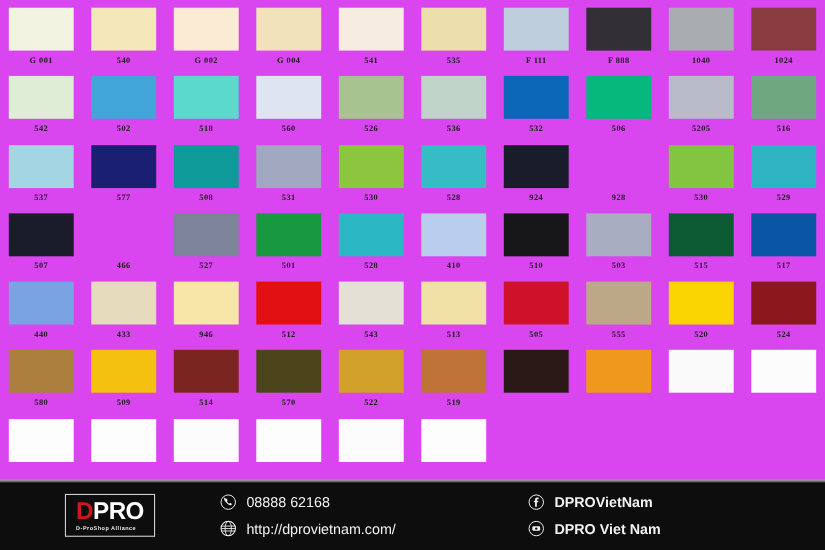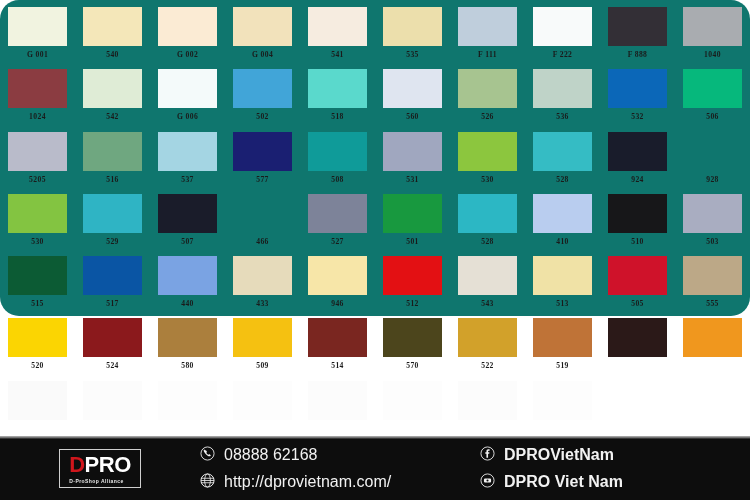--- a/index.html
+++ b/index.html
@@ -8,26 +8,25 @@
     width:750px;height:500px;
     background:#ffffff;
     font-family:"Liberation Serif", serif;
     overflow:hidden;
   }
   #page{position:relative;width:750px;height:500px;background:#fff;}
 
   
   .grid{
     position:absolute;left:0;top:0;
-    width:750px;height:316px;
-    background:#0f766e;
+    width:750px;height:436px;
+    background:#d946ef;
     display:grid;
     grid-template-columns:repeat(10,75px);
     grid-template-rows:repeat(7,62.3px);
-    border-radius:19px;
   }
   .cell{
     position:relative;
     display:flex;
     flex-direction:column;
     align-items:center;
     justify-content:flex-start;
     padding-top:7px;
     box-sizing:border-box;
   }
@@ -93,24 +92,24 @@
   }
   .contact-col{
     display:flex;flex-direction:column;
     justify-content:center;
     gap:9px;
     height:100%;
   }
   .col-a{width:280px;}
   .col-b{width:250px;font-weight:bold;}
   .c-row{
-    display:flex;align-items:flex-start;gap:9px;
+    display:flex;align-items:center;gap:9px;
     color:#f2f2f2;
     font-family:"Liberation Sans", sans-serif;
-    font-size:16px;
+    font-size:13px;
     white-space:nowrap;
   }
   .c-icon{
     width:15px;height:15px;flex:0 0 15px;
     display:block;
   }
 </style>
 </head>
 <body>
 
@@ -139,42 +138,34 @@
       </div>
       <div class="cell">
         <span class="chip" style="background: rgb(236, 223, 172);"></span>
         <span class="caption">535</span>
       </div>
       <div class="cell">
         <span class="chip" style="background: rgb(191, 206, 220);"></span>
         <span class="caption">F 111</span>
       </div>
       <div class="cell">
-        <span class="chip" style="background: rgb(248, 250, 250);"></span>
-        <span class="caption">F 222</span>
-      </div>
-      <div class="cell">
         <span class="chip" style="background: rgb(51, 47, 54);"></span>
         <span class="caption">F 888</span>
       </div>
       <div class="cell">
         <span class="chip" style="background: rgb(169, 172, 176);"></span>
         <span class="caption">1040</span>
       </div>
       <div class="cell">
         <span class="chip" style="background: rgb(139, 60, 65);"></span>
         <span class="caption">1024</span>
       </div>
       <div class="cell">
         <span class="chip" style="background: rgb(223, 236, 214);"></span>
         <span class="caption">542</span>
-      </div>
-      <div class="cell">
-        <span class="chip" style="background: rgb(244, 250, 250);"></span>
-        <span class="caption">G 006</span>
       </div>
       <div class="cell">
         <span class="chip" style="background: rgb(65, 165, 216);"></span>
         <span class="caption">502</span>
       </div>
       <div class="cell">
         <span class="chip" style="background: rgb(90, 217, 204);"></span>
         <span class="caption">518</span>
       </div>
       <div class="cell">

